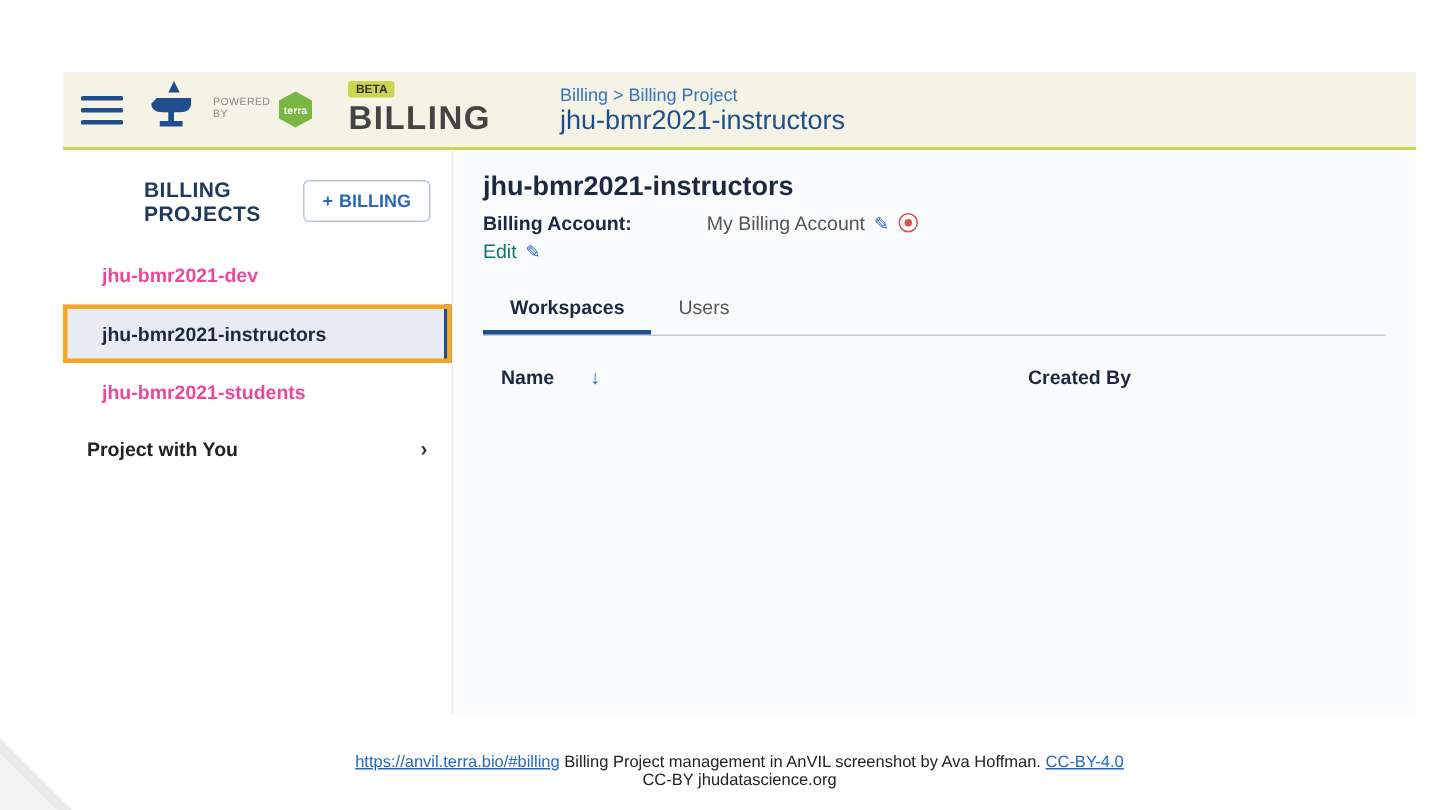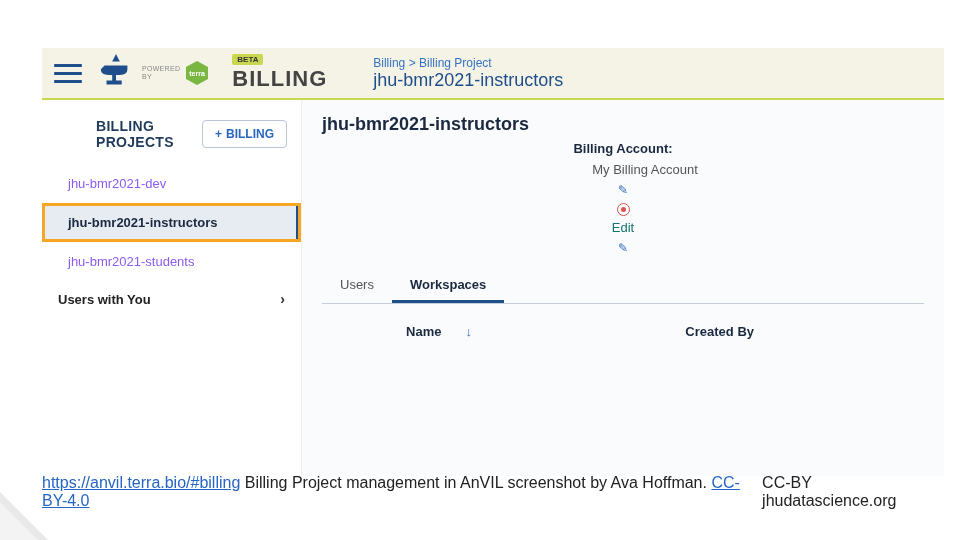--- a/index.html
+++ b/index.html
@@ -28,44 +28,44 @@
   .body-area { display: flex; height: calc(100% - 52px); background: #fafbfc; }
   
   .sidebar { width: 260px; background: #fff; border-right: 1px solid #eee; padding-top: 18px; }
   .sidebar-header { display: flex; align-items: center; justify-content: space-between; padding: 0 14px 14px 14px; }
   .sidebar-title { font-size: 14px; font-weight: 700; color: #1f3a5a; letter-spacing: 0.3px; padding-left: 40px; }
   .create-btn { border: 1px solid #b8c5d6; background: #fff; color: #2968c0; font-size: 12px; font-weight: 600; padding: 6px 12px; border-radius: 4px; cursor: pointer; display: flex; align-items: center; gap: 4px; }
   
   .section-row { display: flex; align-items: center; justify-content: space-between; padding: 10px 16px; font-size: 13px; font-weight: 700; color: #222; cursor: pointer; }
   .chevron { font-size: 14px; color: #333; }
   
-  .project-item { padding: 12px 16px 12px 26px; font-size: 13px; color: #8b5cf6; cursor: pointer; }
+  .project-item { padding: 12px 16px 12px 26px; font-size: 13px; color: #ec4899; cursor: pointer; font-weight: bold; }
   .project-item.selected { background: #e7ecf3; color: #1a2940; font-weight: 700; border-right: 5px solid #1f4e8c; outline: 3px solid #f5a623; outline-offset: -3px; }
   
   .main { flex: 1; padding: 14px 20px; background: #fafbfc; }
   .main-title { font-size: 18px; font-weight: 700; color: #1a2940; margin-bottom: 6px; }
-  .detail-row { font-size: 13px; color: #222; margin-bottom: 4px; display: flex; align-items: center; gap: 6px; flex-direction: column; }
+  .detail-row { font-size: 13px; color: #222; margin-bottom: 4px; display: flex; align-items: center; gap: 6px; }
   .detail-label { font-weight: 700; color: #1a2940; }
   .detail-value { color: #555; margin-left: 44px; }
   .edit-link { color: #0f766e; cursor: pointer; }
   .pencil { color: #2968c0; font-size: 12px; cursor: pointer; }
   .delete-circle { width: 13px; height: 13px; border: 1.5px solid #d9534f; border-radius: 50%; display: inline-flex; align-items: center; justify-content: center; cursor: pointer; }
   .delete-circle::after { content: ""; width: 5px; height: 5px; background: #d9534f; border-radius: 50%; }
   
   .tabs { display: flex; border-bottom: 1px solid #c5cdd9; margin-top: 14px; }
   .tab { padding: 8px 18px; font-size: 13px; color: #555; cursor: pointer; }
   .tab.active { color: #1a2940; font-weight: 700; border-bottom: 3px solid #1f4e8c; }
   
   .table-head { display: flex; padding: 20px 12px 8px 12px; font-size: 13px; font-weight: 700; color: #1a2940; }
-  .col-name { flex: 0 0 210px; display: flex; align-items: center; gap: 24px; justify-content: center; }
+  .col-name { flex: 0 0 210px; display: flex; align-items: center; gap: 24px; }
   .col-created { flex: 0 0 210px; text-align: right; }
   .col-modified { flex: 1; text-align: right; }
   .sort-arrow { color: #2968c0; font-size: 13px; }
   
-  .caption-bar { position: absolute; left: 42px; right: 16px; bottom: 30px; display: flex; align-items: center; justify-content: space-between; font-size: 16px; color: #222; }
+  .caption-bar { position: absolute; left: 42px; right: 16px; bottom: 14px; display: flex; align-items: center; justify-content: space-between; font-size: 11px; color: #222; flex-direction: column; }
   .caption-bar a { color: #2566c4; text-decoration: underline; }
   .corner-fold { position: absolute; left: 0; bottom: 0; width: 48px; height: 48px; }
 </style>
 </head>
 <body>
 
 <svg class="corner-fold" viewBox="0 0 48 48">
   <polygon points="0,48 48,48 0,0" fill="#e9e9e9"></polygon>
   <polygon points="0,48 38,48 0,10" fill="#f3f3f3"></polygon>
 </svg>
@@ -108,40 +108,40 @@
         <div class="sidebar-title">BILLING PROJECTS</div>
         <button class="create-btn">
           <span>+</span>
           <span>BILLING</span>
         </button>
       </div>
       <div class="project-item">jhu-bmr2021-dev</div>
       <div class="project-item selected">jhu-bmr2021-instructors</div>
       <div class="project-item">jhu-bmr2021-students</div>
       <div class="section-row">
-        <span>Users with You</span>
+        <span>Project with You</span>
         <span class="chevron">›</span>
       </div>
     </div>
 
     <div class="main">
       <div class="main-title">jhu-bmr2021-instructors</div>
       <div class="detail-row">
         <span class="detail-label">Billing Account:</span>
         <span class="detail-value">My Billing Account</span>
         <span class="pencil">✎</span>
         <span class="delete-circle"></span>
       </div>
       <div class="detail-row">
         <span class="edit-link">Edit</span>
         <span class="pencil">✎</span>
       </div>
       <div class="tabs">
+        <div class="tab active">Workspaces</div>
         <div class="tab">Users</div>
-        <div class="tab active">Workspaces</div>
       </div>
       <div class="table-head">
         <div class="col-name">
           <span>Name</span>
           <span class="sort-arrow">↓</span>
         </div>
         <div class="col-created">Created By</div>
       </div>
     </div>
   </div>

